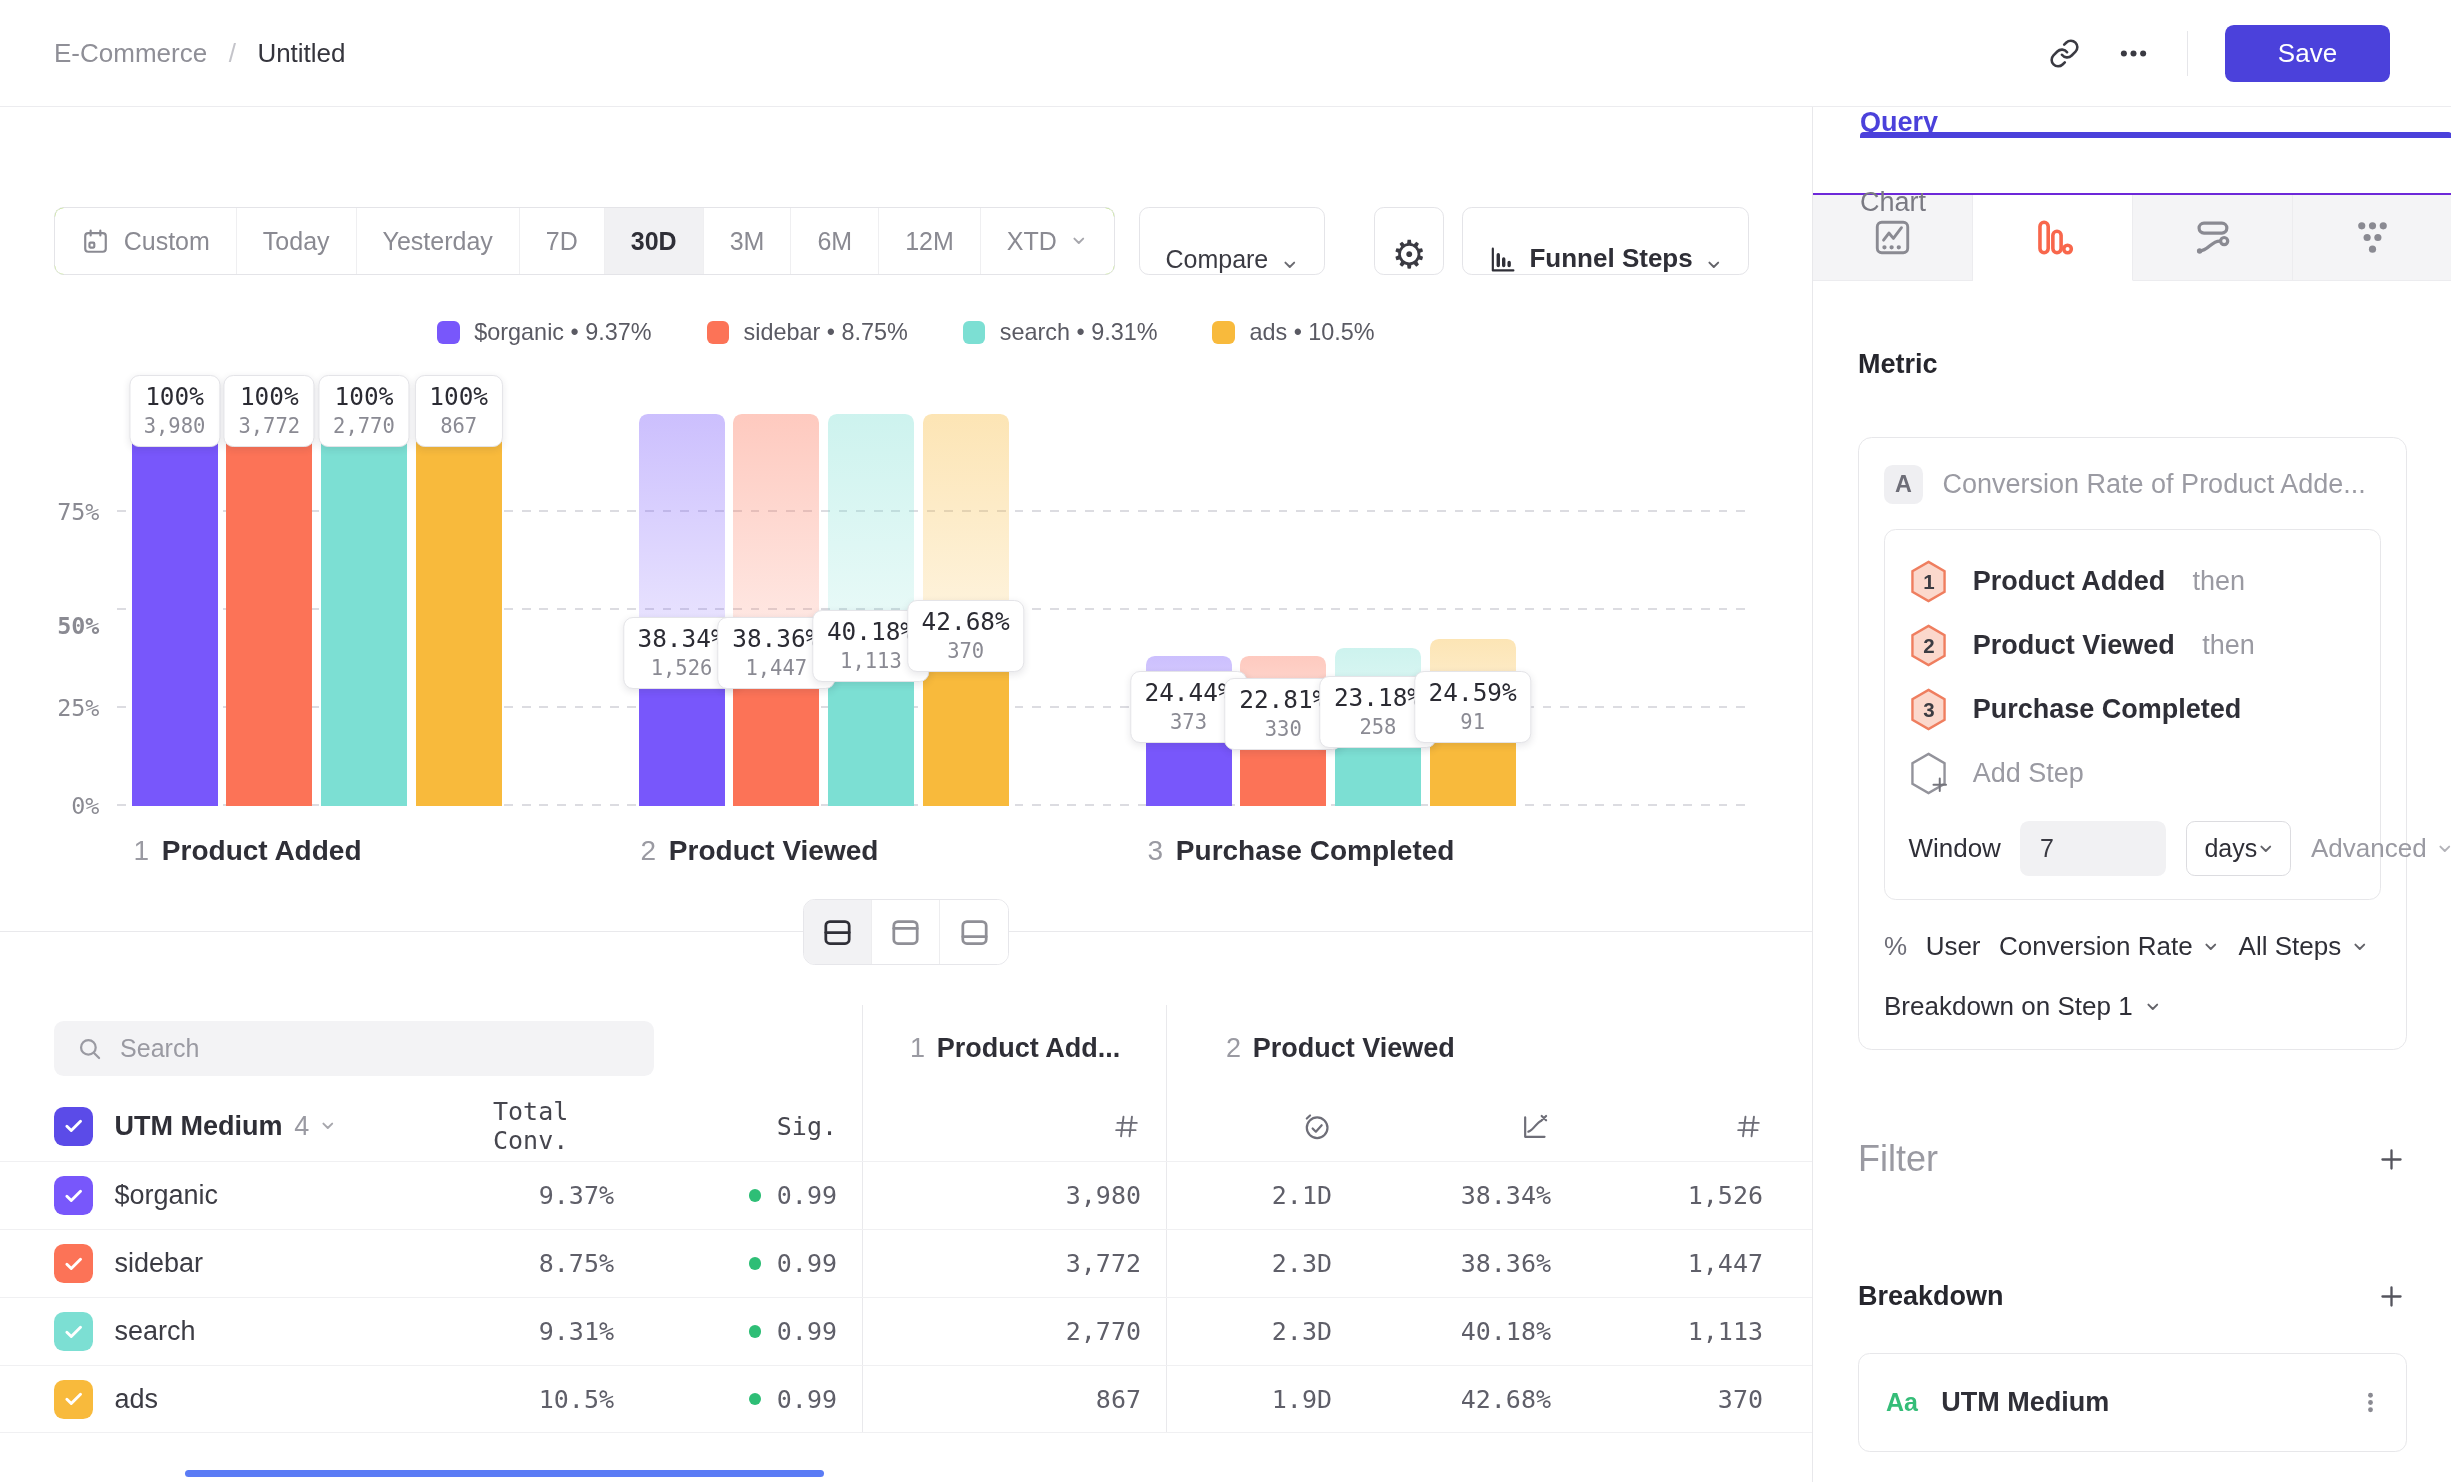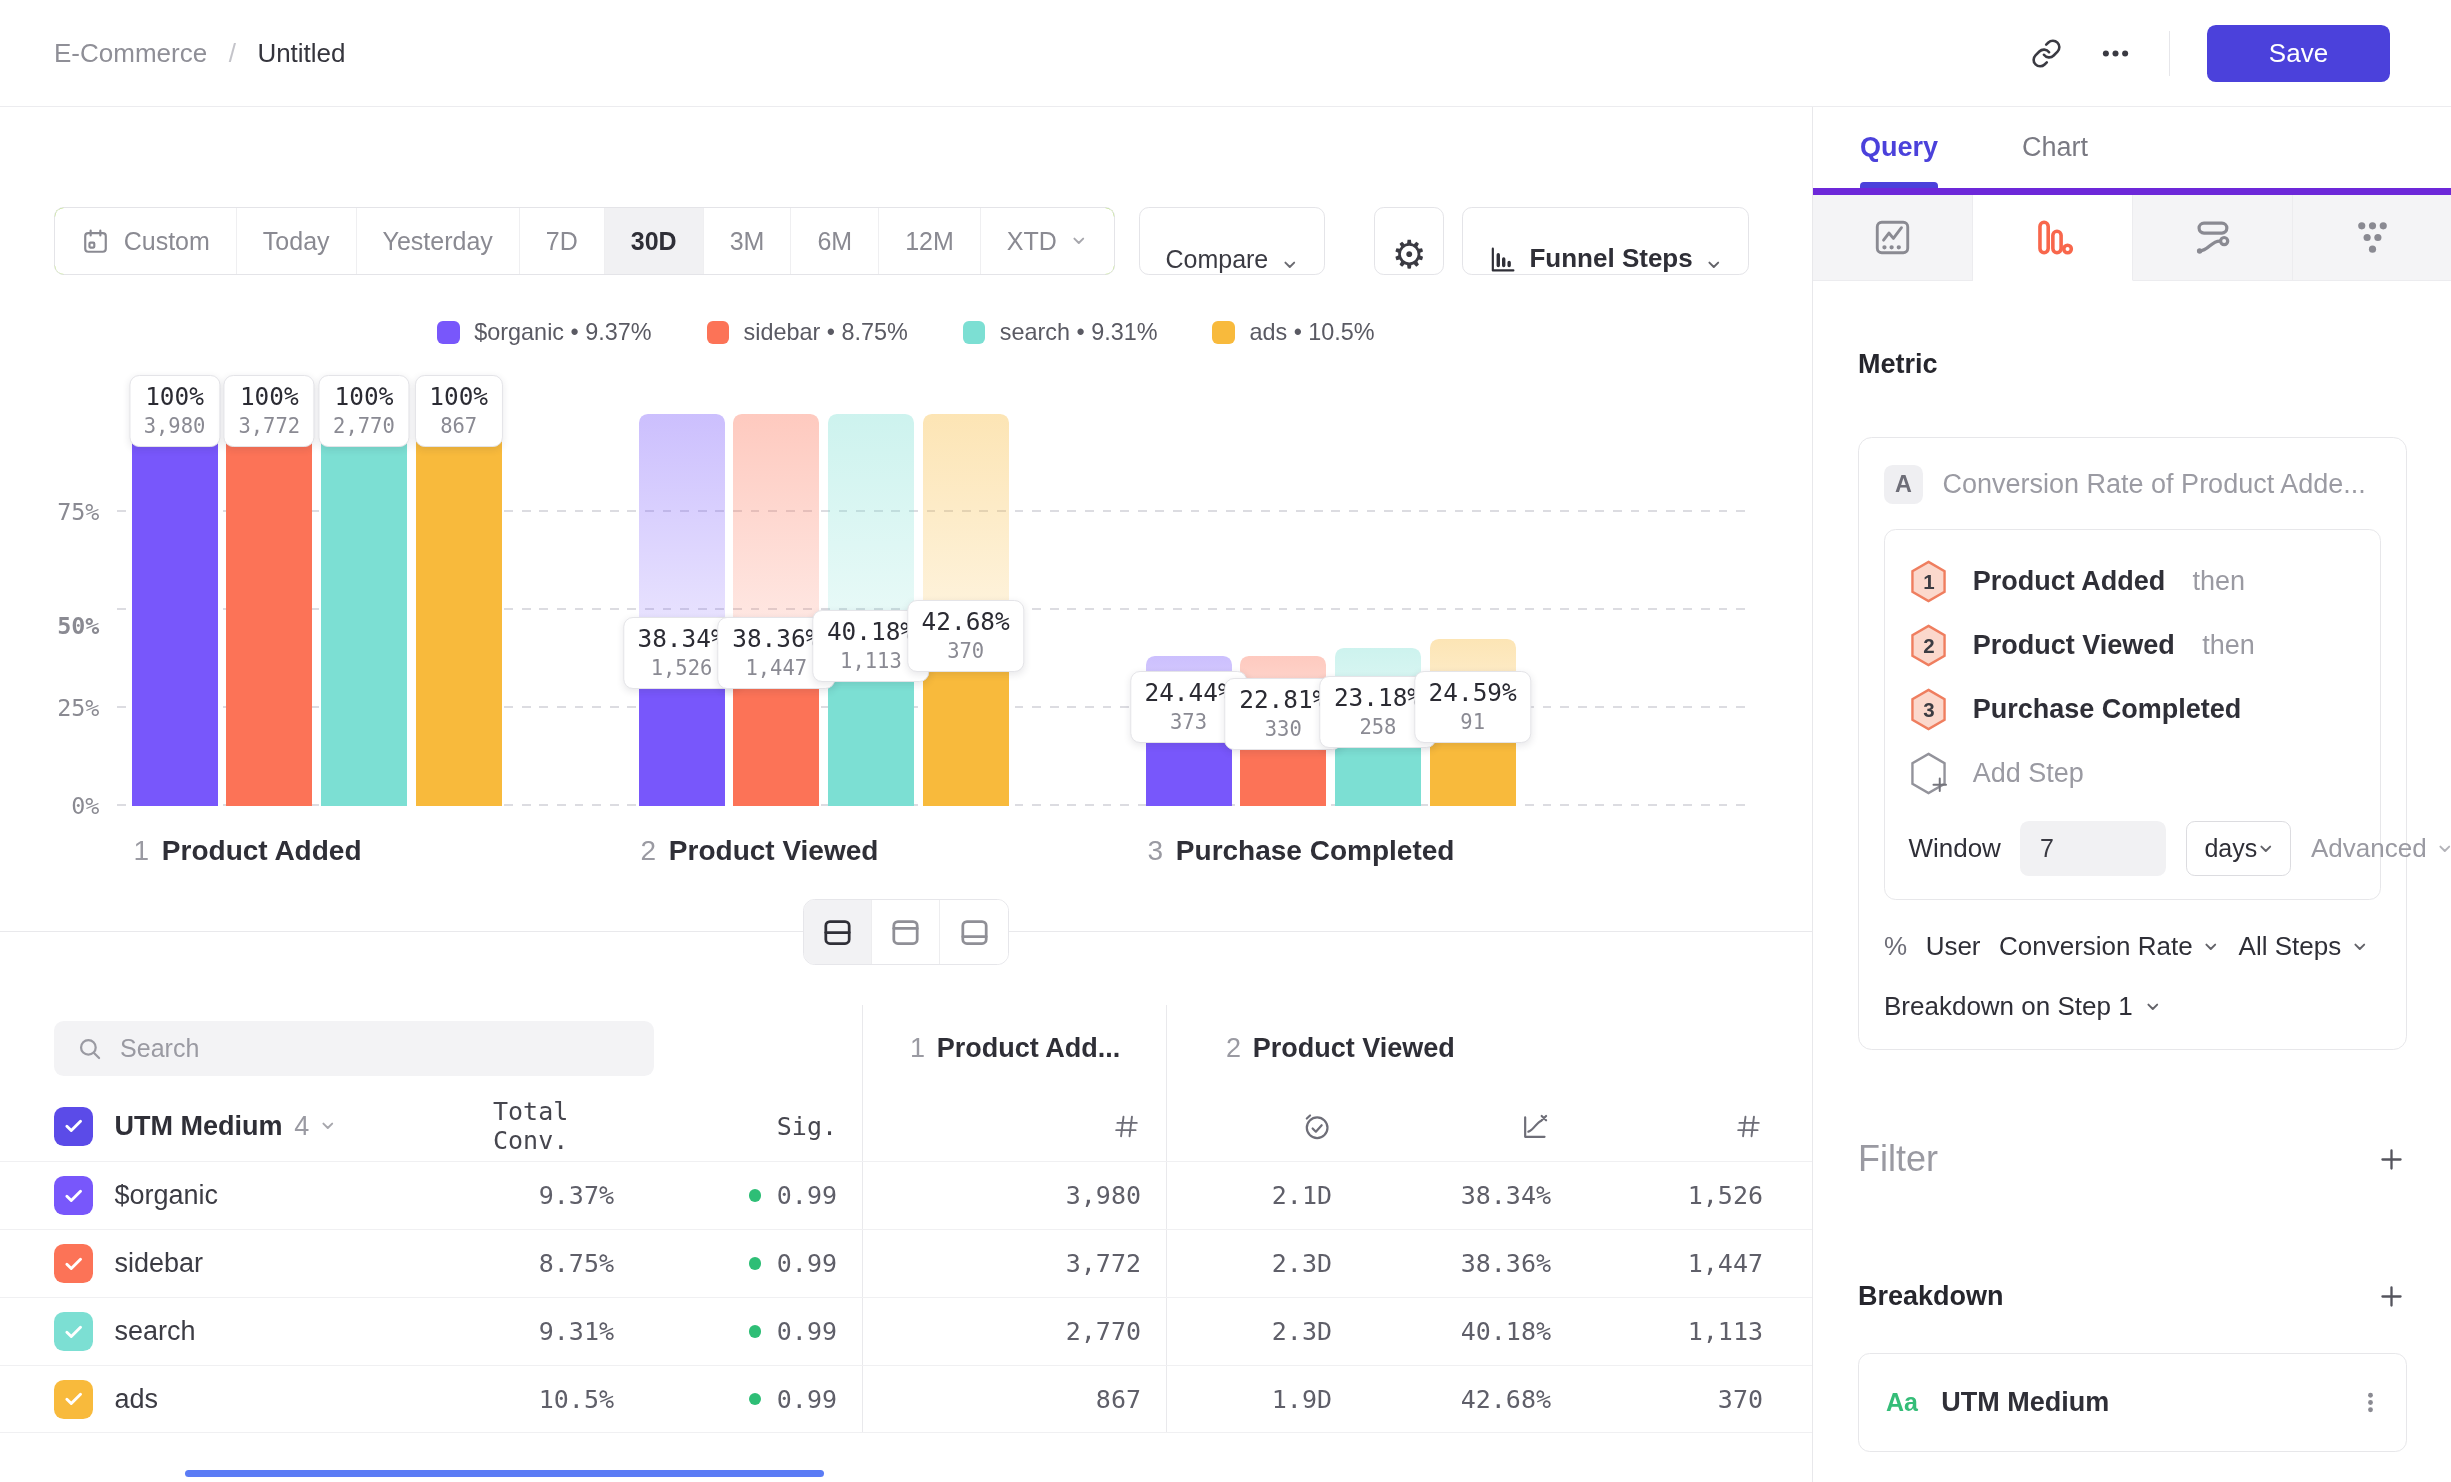--- a/index.html
+++ b/index.html
@@ -11,21 +11,21 @@
   
   .hdr { height:107px; border-bottom:1px solid #ECECEF; display:flex; align-items:center;
          padding:0 62px 0 54px; }
   .crumbs { display:flex; align-items:center; gap:21.5px; font-size:26px; }
   .crumb-parent { color:#8F8F97; }
   .crumb-sep { color:#C4C4CA; }
   .crumb-cur { color:#35353D; font-weight:500; }
   .hdr-actions { margin-left:auto; display:flex; align-items:center; gap:37px; }
   .icon-btn { color:#3A3A42; display:grid; place-items:center; }
   .vdiv { width:1px; height:45px; background:#E6E6EA; }
-  .save-btn { width:183px; height:57px; border-radius:8.8px; background:var(--accent);
+  .save-btn { width:165px; height:57px; border-radius:8.8px; background:var(--accent);
               color:#fff; font-size:26px; font-weight:500; }
 
   
   .body { display:flex; height:1375px; }
   .left { width:1812px; position:relative; }
 
   
   .toolbar { margin:100px 63px 0 54px; display:flex; align-items:center; }
   .date-seg { display:flex; border:1px solid #E4E4E8; border-radius:9.8px; overflow:hidden;
               height:68px; background:#84cc16; }
@@ -102,22 +102,22 @@
   .rowlabel { font-size:27px; color:#3C3C44; margin-left:21.5px; }
   .group-head { font-size:27px; color:#2F2F37; font-weight:600; display:flex; align-items:center; }
   .group-count { color:#9A9AA2; font-weight:400; margin-left:11.7px; }
   .colname { font-size:25px; color:#46464E; font-weight:500; }
   .sig-dot { width:12.7px; height:12.7px; border-radius:50%; background:var(--sig-green); margin-right:15.6px; }
   .hscroll { position:absolute; bottom:4.9px; left:185px; width:639px; height:6.8px; border-radius:3.9px;
              background:var(--scrollbar); }
 
   
   .sidebar { width:640px; border-left:1px solid #E8E8EB; }
-  .side-tabs { height:88px; display:flex; gap:84px; padding-left:47px; align-items:stretch;
-               border-bottom:7px solid #6d28d9; }
+  .side-tabs { height:88px; display:flex; gap:49px; padding-left:47px; align-items:stretch;
+               border-bottom:2px solid #6d28d9;flex-direction:column; }
   .side-tab { display:flex; align-items:center; font-size:27px; color:#7A7A83; position:relative; }
   .side-tab.active { color:var(--accent); font-weight:600; }
   .side-tab.active::after { content:""; position:absolute; left:0; right:0; bottom:0; height:5.9px;
       border-radius:3.9px 3.9px 0 0; background:var(--accent); }
   .type-strip { display:flex; height:86px; }
   .type-tab { flex:1; display:grid; place-items:center; background:#F4F4F6;
       border-right:1px solid #ECECEF; border-bottom:1px solid #ECECEF; color:#8A8A92; }
   .type-tab:last-child { border-right:none; }
   .type-tab.active { background:#fff; border-bottom:1px solid transparent; color:var(--funnel-orange); }
   .side-content { padding:68px 45px 0; }

